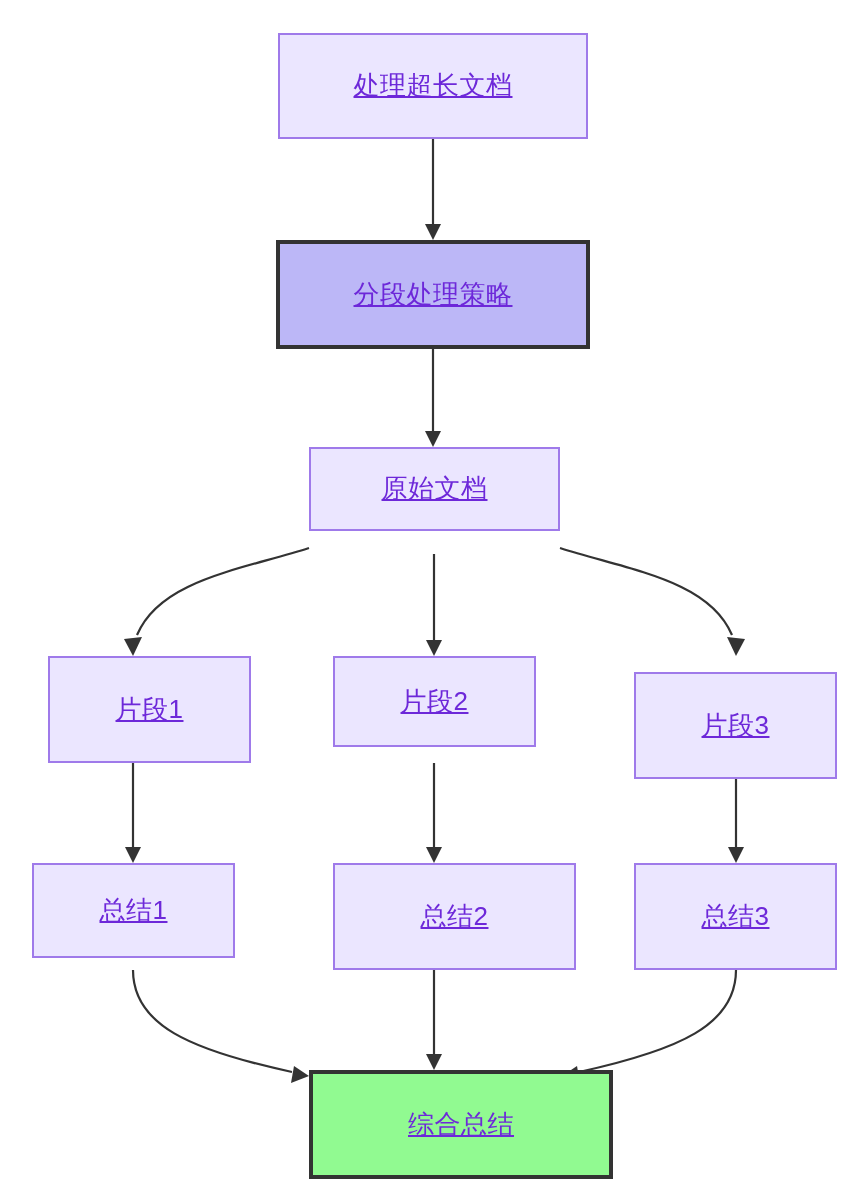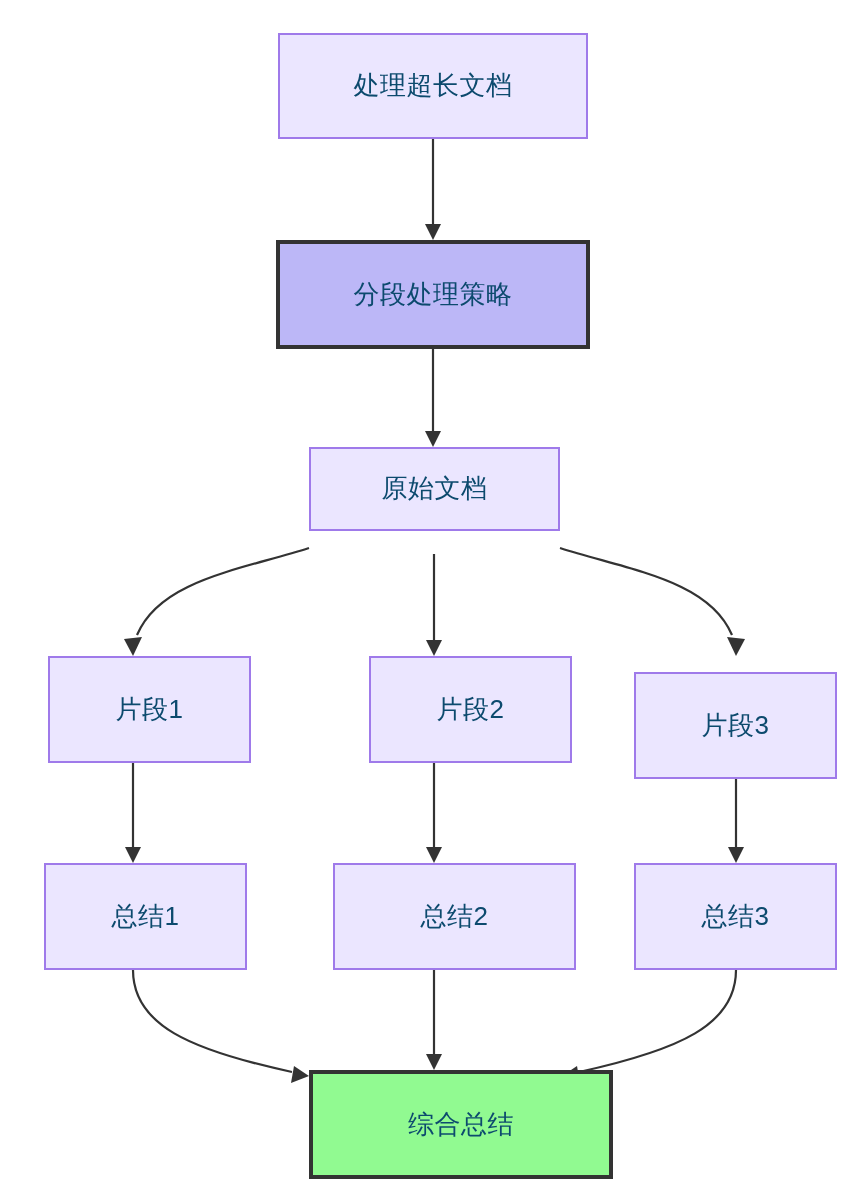--- a/index.html
+++ b/index.html
@@ -29,23 +29,24 @@
     box-sizing: border-box;
     display: flex;
     align-items: center;
     justify-content: center;
     text-align: center;
     z-index: 2;
   }
   .node-label {
     font-size: 26px;
     line-height: 1.2;
-    color: #0c4a6e;
+    color: #6d28d9;
     letter-spacing: 0.5px;
     white-space: nowrap;
+    text-decoration: underline;
   }
   .node-default {
     background: #ebe6ff;
     border: 2px solid #9f7aea;
   }
   .node-strong {
     background: #bcb7f7;
     border: 4px solid #333333;
   }
   .node-final {
@@ -134,29 +135,29 @@
   </div>
 
   <div class="node node-default" style="left:309px; top:447px; width:251px; height:84px;">
     <span class="node-label">原始文档</span>
   </div>
 
   <div class="node node-default" style="left:48px; top:656px; width:203px; height:107px;">
     <span class="node-label">片段1</span>
   </div>
 
-  <div class="node node-default" style="left:333px; top:656px; width:203px; height:107px;margin-left:36px;">
+  <div class="node node-default" style="left:333px; top:656px; width:203px; height:91px;">
     <span class="node-label">片段2</span>
   </div>
 
   <div class="node node-default" style="left:634px; top:656px; width:203px; height:107px;margin-top:16px;">
     <span class="node-label">片段3</span>
   </div>
 
-  <div class="node node-default" style="left:44px; top:863px; width:203px; height:107px;">
+  <div class="node node-default" style="left:32px; top:863px; width:203px; height:95px;">
     <span class="node-label">总结1</span>
   </div>
 
   <div class="node node-default" style="left:333px; top:863px; width:243px; height:107px;">
     <span class="node-label">总结2</span>
   </div>
 
   <div class="node node-default" style="left:634px; top:863px; width:203px; height:107px;">
     <span class="node-label">总结3</span>
   </div>

